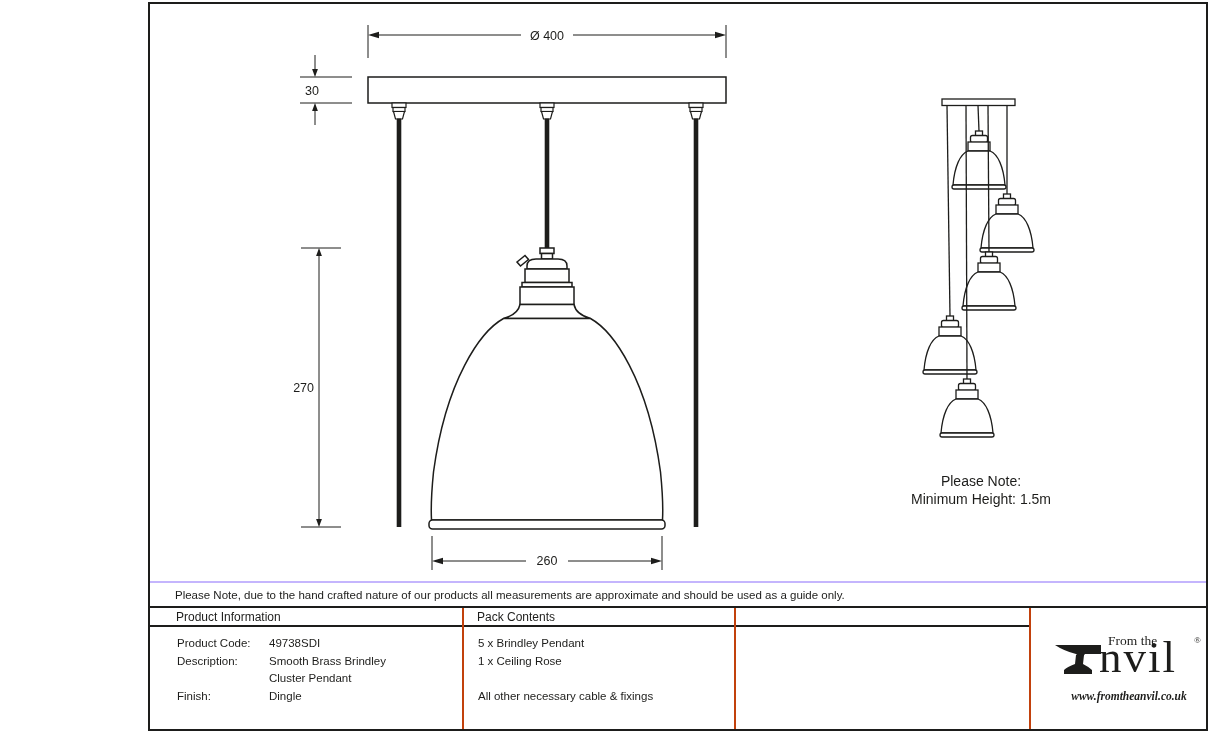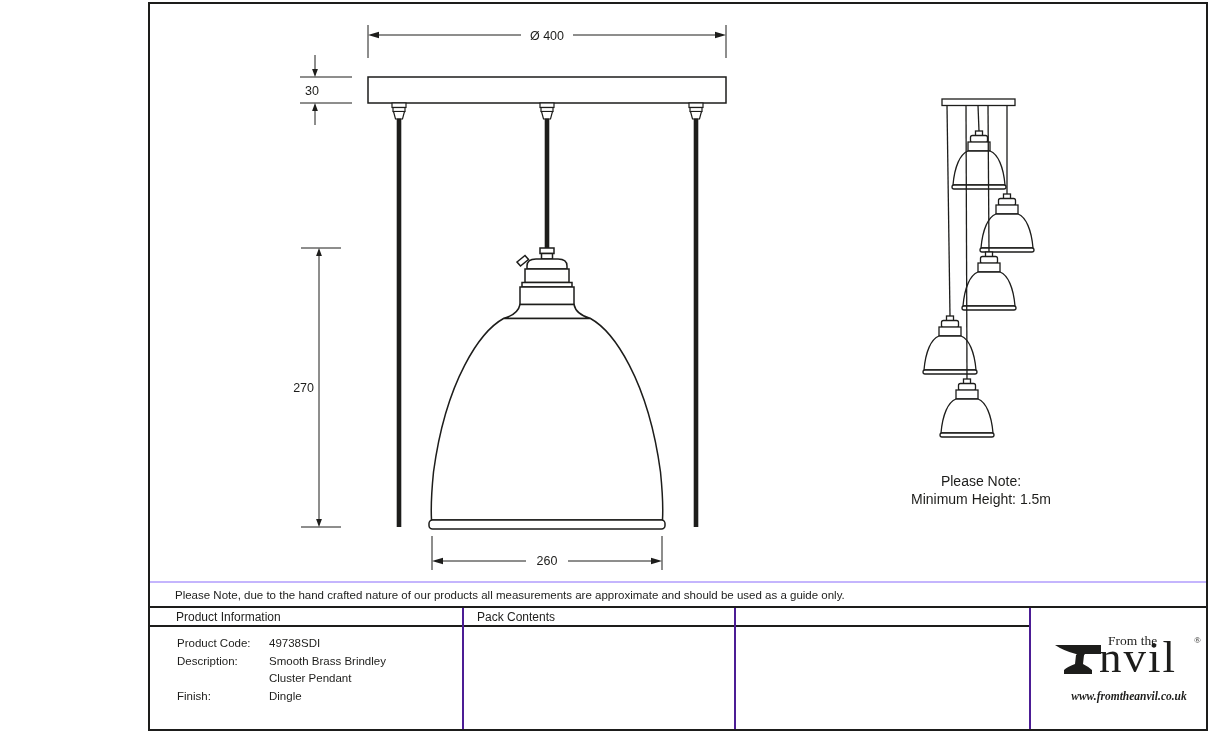--- a/index.html
+++ b/index.html
@@ -20,21 +20,21 @@
   
   .bottom {
     position:absolute; left:0; right:0; top:577px; bottom:0;
     display:flex; flex-direction:column;
   }
   .note-row {
     flex:0 0 23px; border-top:2px solid #c4b5fd; border-bottom:2px solid #1d1d1b;
     display:flex; align-items:center; padding-left:25px; font-size:11.5px;
   }
   .cols { flex:1; display:flex; min-height:0; }
-  .col { border-right:2px solid #4c1d95; display:flex; flex-direction:column; box-sizing:border-box; }
+  .col { border-right:2px solid #c2410c; display:flex; flex-direction:column; box-sizing:border-box; }
   .col1 { width:314px; }
   .col2 { width:272px;justify-content:space-between; }
   .col3 { width:295px; }
   .col4 { flex:1; border-right:none; position:relative; }
   .col-hdr {
     flex:0 0 17px; border-bottom:2px solid #1d1d1b;
     font-size:12px; display:flex; align-items:center;
   }
   .col1 .col-hdr { padding-left:26px; }
   .col2 .col-hdr { padding-left:13px; }
@@ -230,20 +230,26 @@
           </div>
           <div class="info-row">
             <span class="info-label">Finish:</span>
             <span>Dingle</span>
           </div>
         </div>
       </div>
 
       <div class="col col2">
         <div class="col-hdr">Pack Contents</div>
+        <div class="col-body pack-body">
+          <span class="pack-line">5 x Brindley Pendant</span>
+          <span class="pack-line">1 x Ceiling Rose</span>
+          <span class="pack-line"></span>
+          <span class="pack-line">All other necessary cable &amp; fixings</span>
+        </div>
       </div>
 
       <div class="col col3">
         <div class="col-hdr"></div>
         <div class="col-body"></div>
       </div>
 
       <div class="col col4">
         <div class="logo">
           <svg class="anvil-icon" width="46" height="38" viewBox="0 0 46 38">

